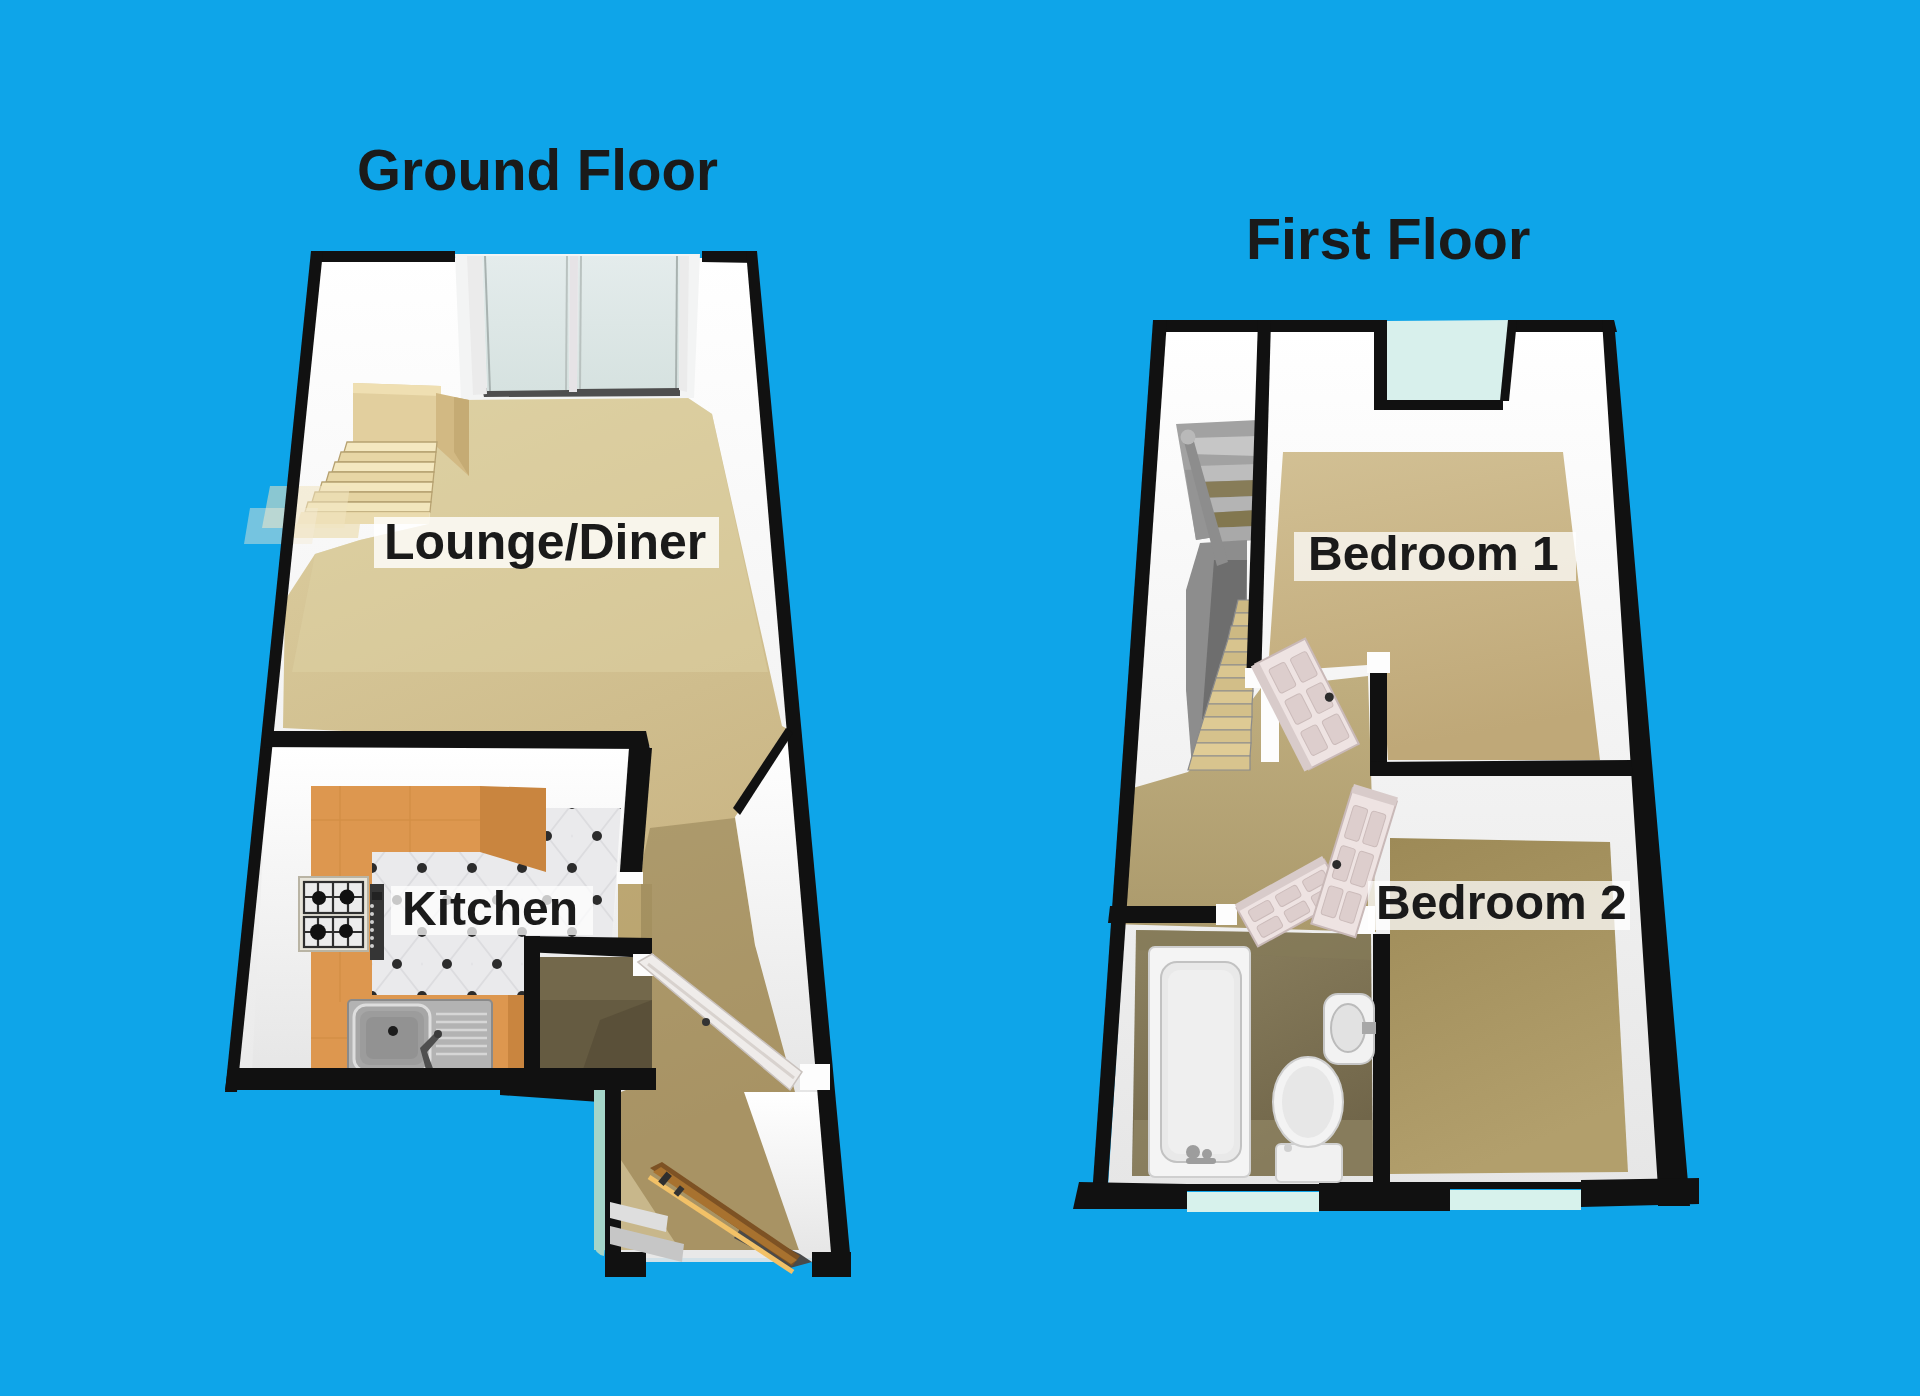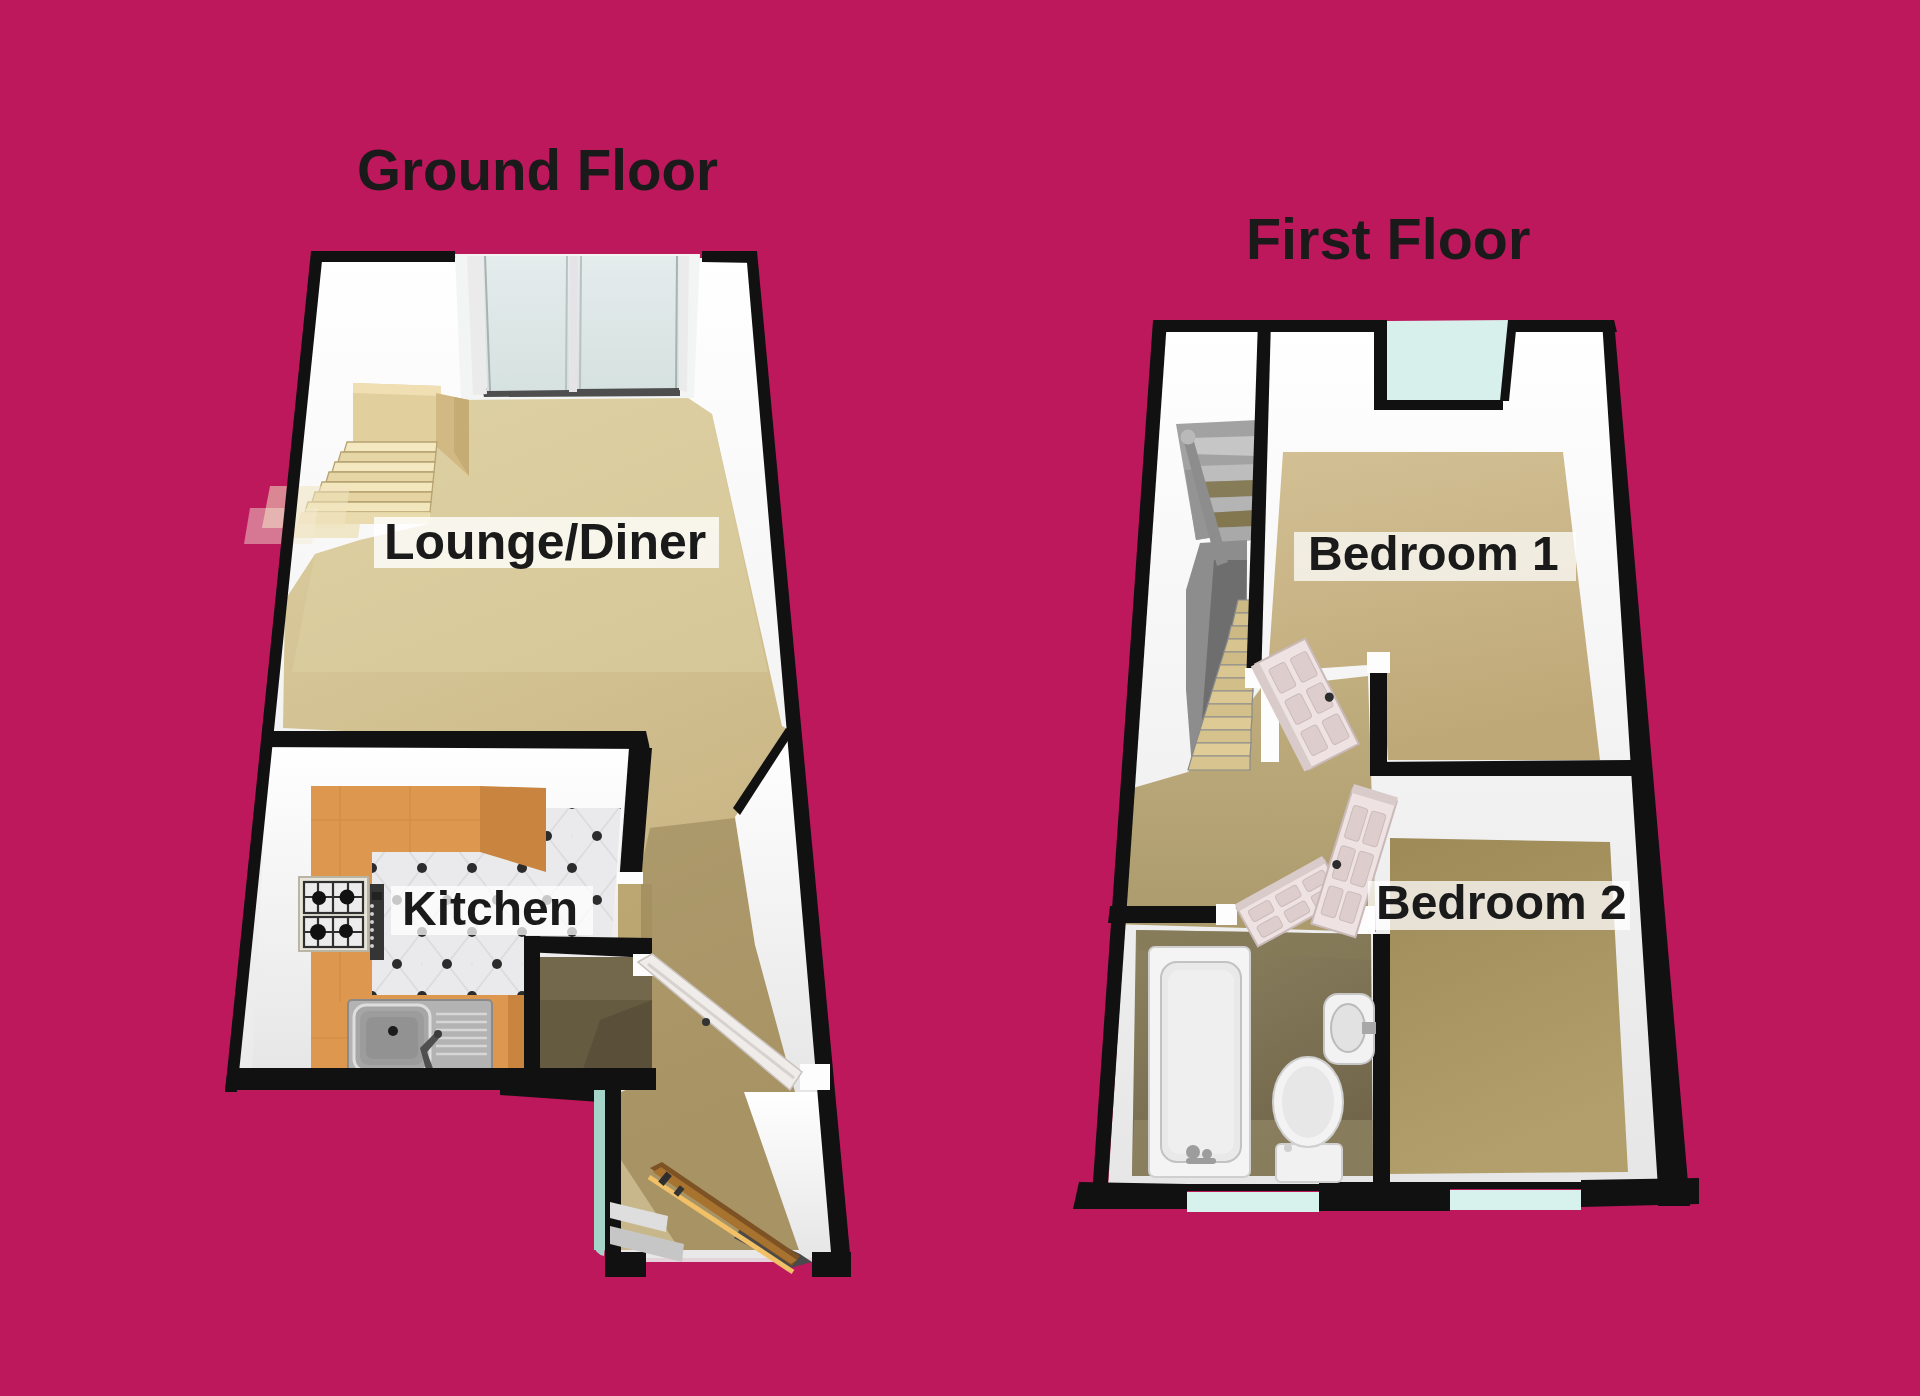--- a/index.html
+++ b/index.html
@@ -1,16 +1,16 @@
 <!DOCTYPE html>
 <html><head>
 <meta charset="utf-8">
 <style>
   html,body{margin:0;padding:0;background:#ffffff;}
-  .wrap{position:relative;width:1920px;height:1396px;background:#be185d;overflow:hidden;}
+  .wrap{position:relative;width:1920px;height:1396px;background:#0ea5e9;overflow:hidden;}
   svg{position:absolute;left:0;top:0;}
   .title{font-family:"Liberation Sans",sans-serif;font-weight:bold;fill:#1a1a1a;}
 </style>
 </head>
 <body>
 <div class="wrap">
 <svg width="1920" height="1396" viewBox="0 0 1920 1396">
 <defs>
   <linearGradient id="wface" x1="0" y1="0" x2="0" y2="1">
     <stop offset="0" stop-color="#ffffff"></stop>

